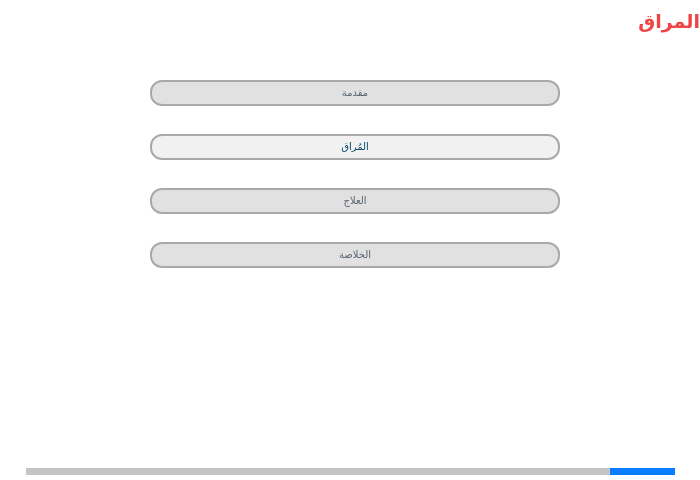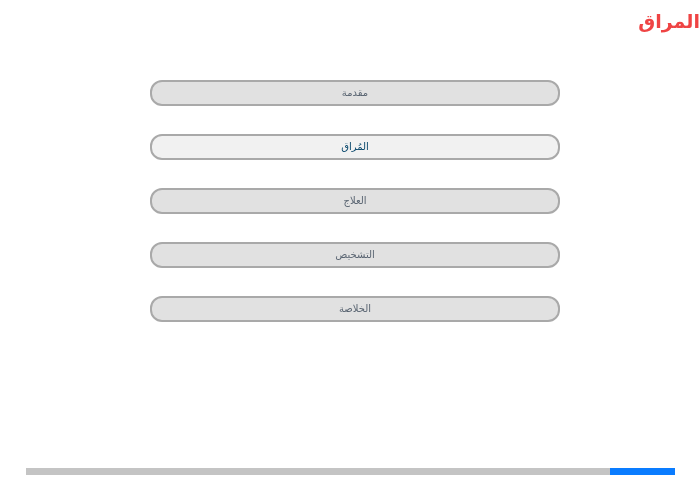--- a/index.html
+++ b/index.html
@@ -66,19 +66,18 @@
 </style>
 </head>
 <body>
 
 <div class="page-title">المراق</div>
 
 <nav class="menu">
     <button class="menu-item">مقدمة</button>
     <button class="menu-item active">المُراق</button>
     <button class="menu-item">العلاج</button>
-    <button class="menu-item">التشخيص</button>
     <button class="menu-item">الخلاصة</button>
   </nav>
 
 <div class="progress-track">
   <div class="progress-fill" style="width: 10%;"></div>
 </div>
 
 </body></html>

